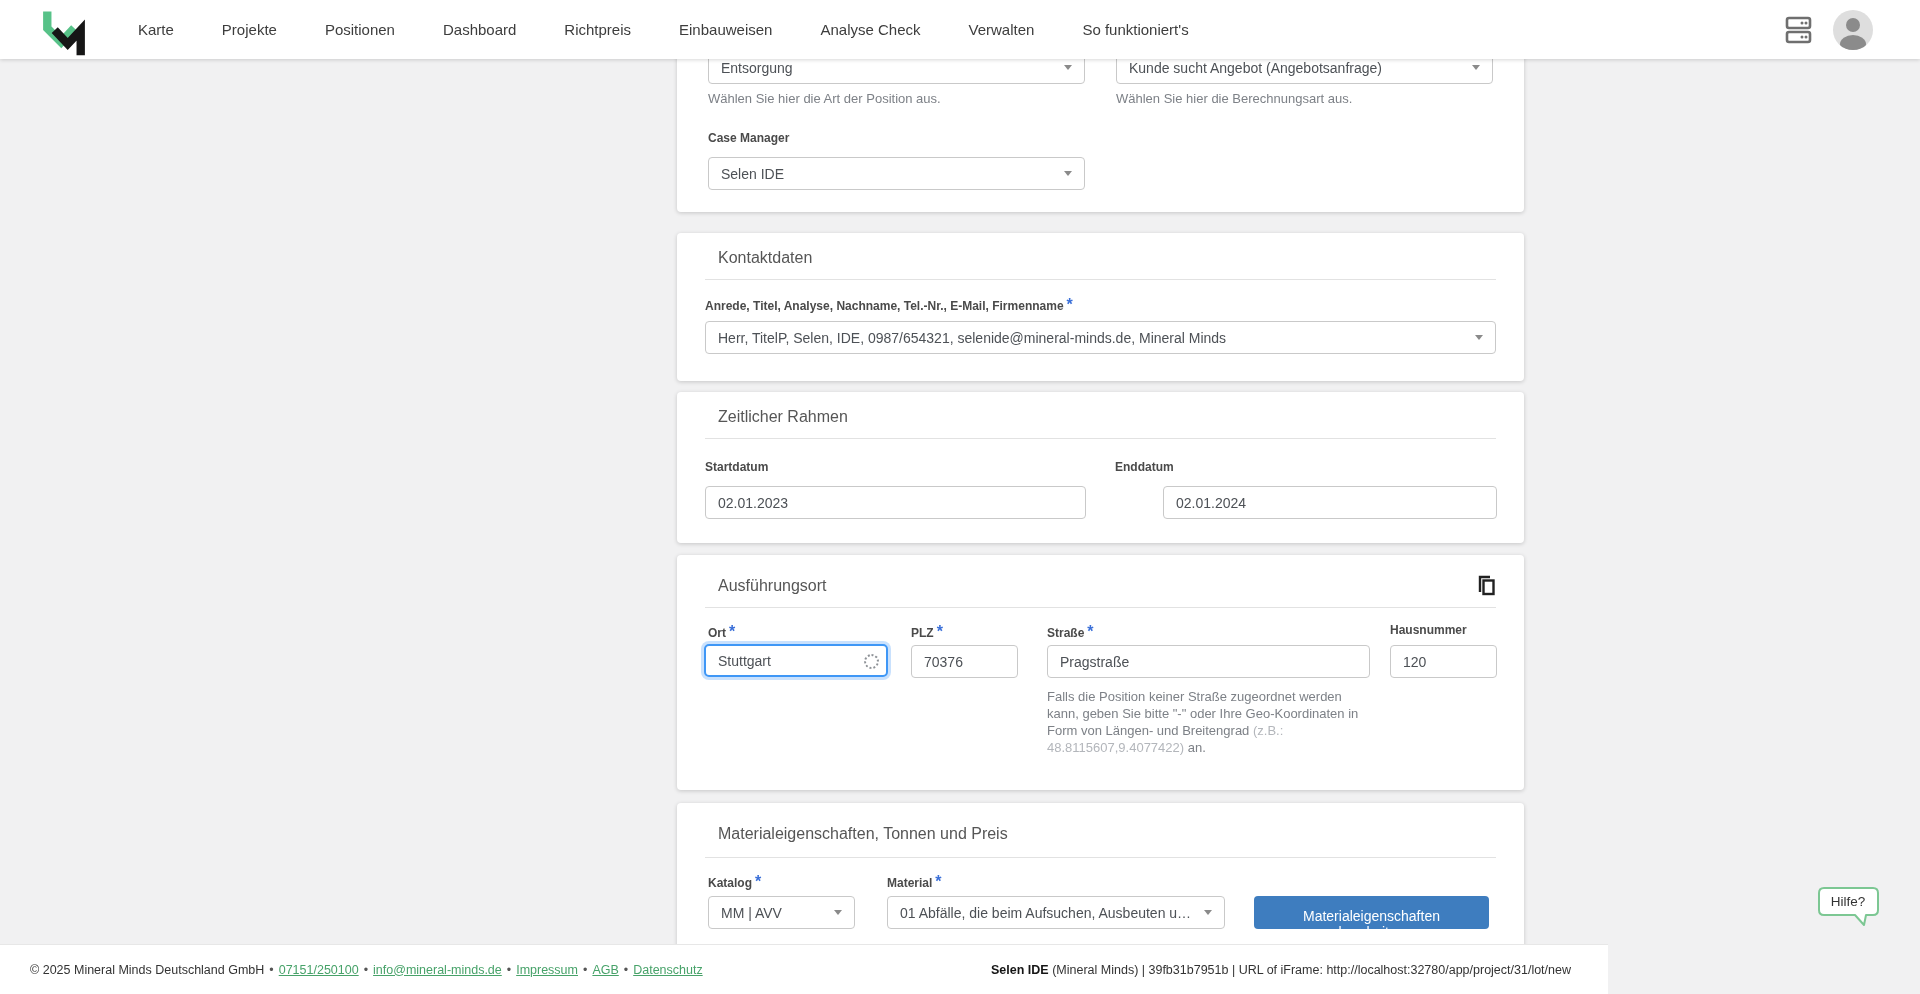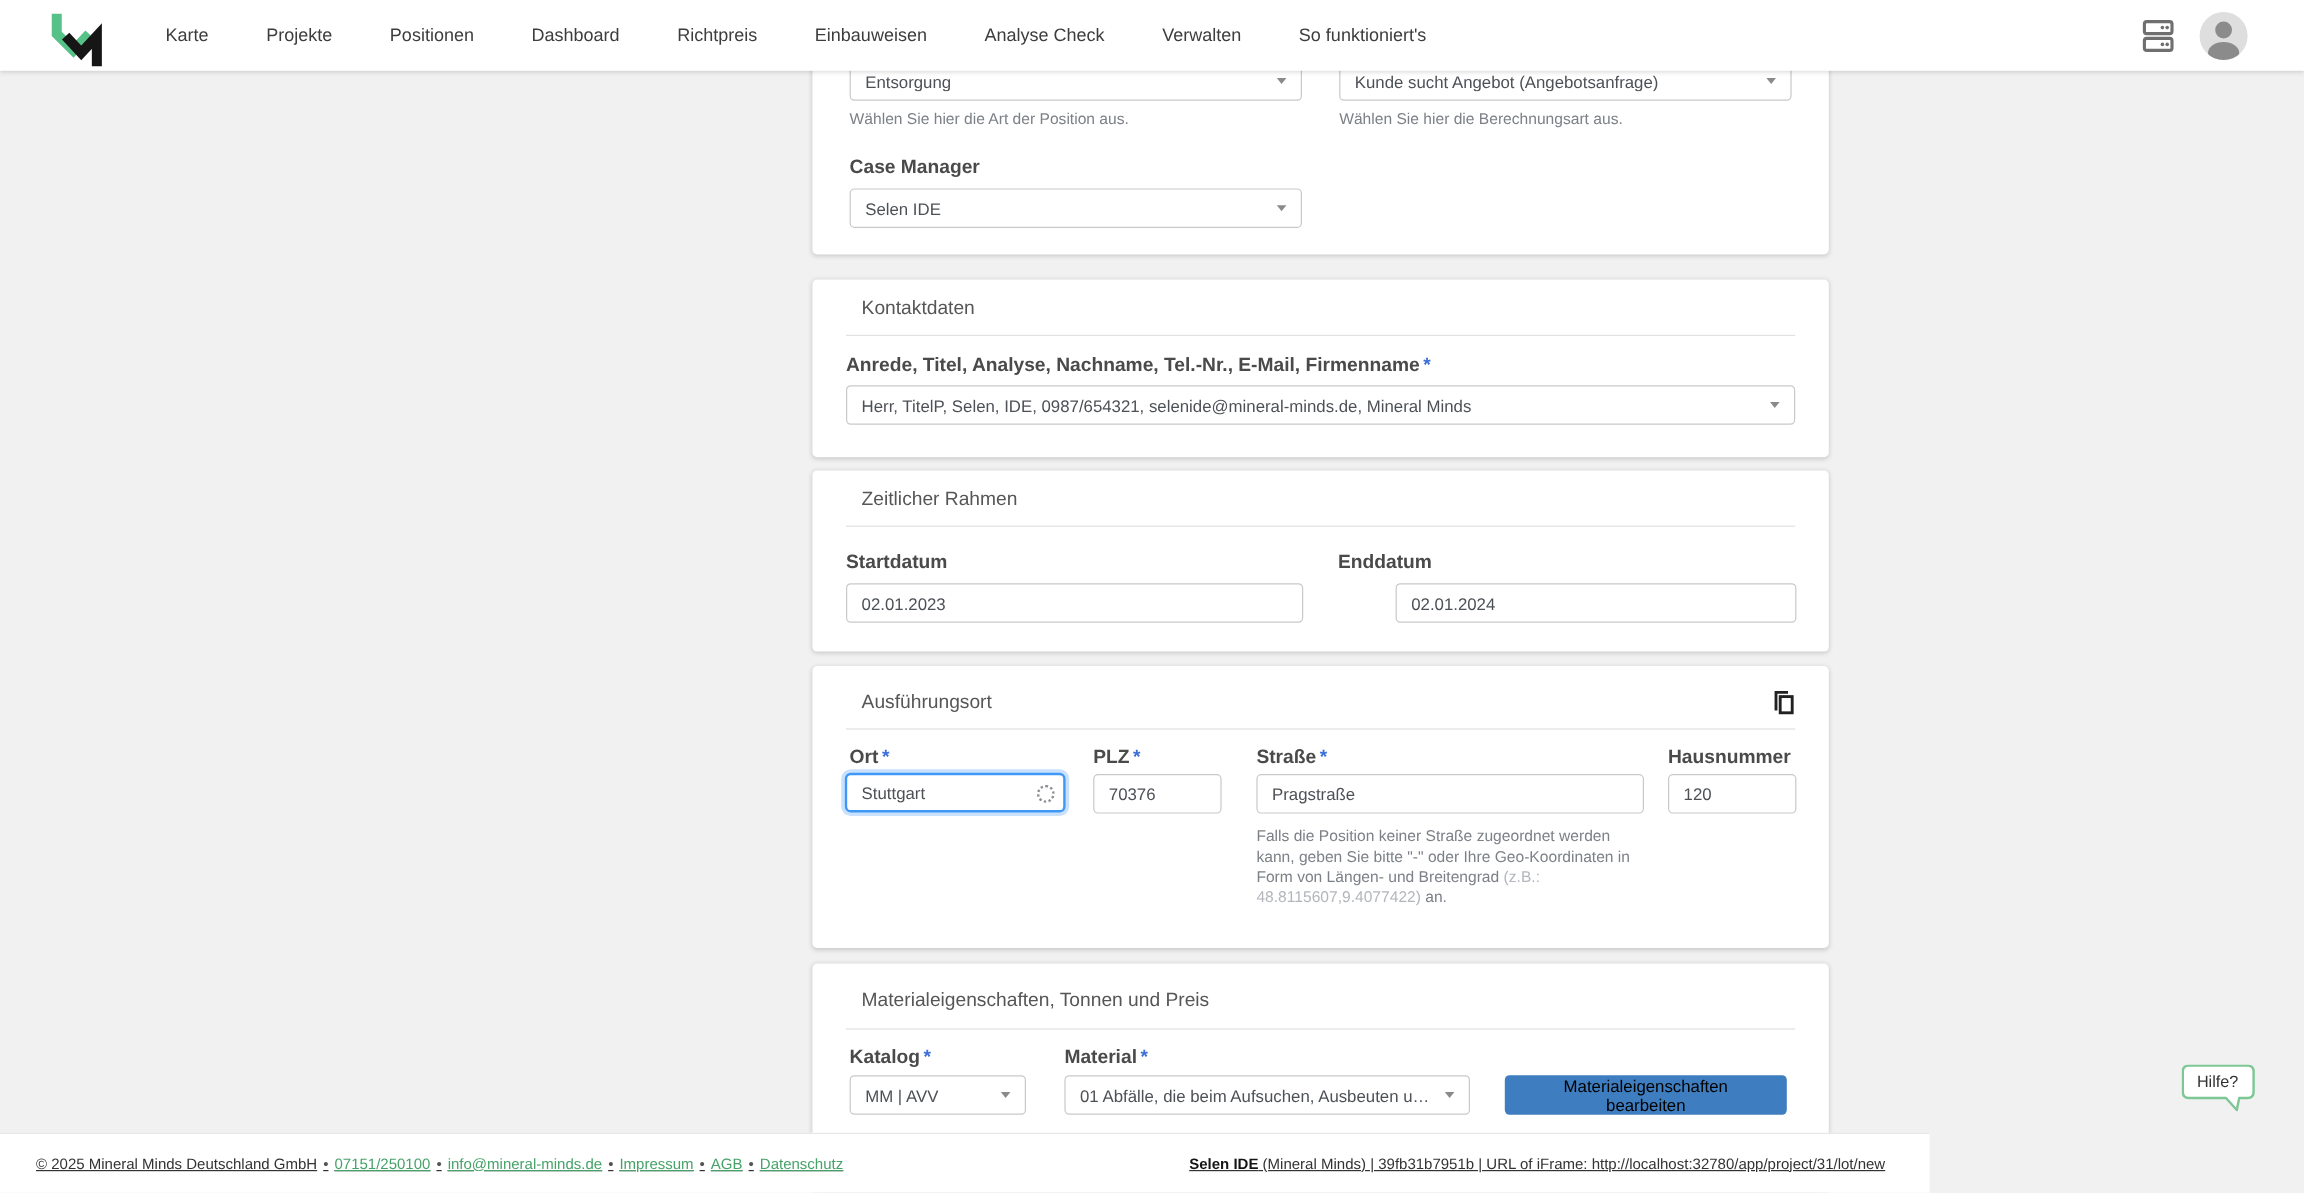--- a/index.html
+++ b/index.html
@@ -21,21 +21,21 @@
   .header-icons { position:absolute; right:47px; top:0; height:59px; display:flex; align-items:center; gap:20px; }
   .avatar { width:40px; height:40px; border-radius:50%; background:#dedede; display:flex; align-items:flex-end; justify-content:center; overflow:hidden; }
   
   .card {
     position:absolute; left:677px; width:847px; background:#fff;
     border-radius:4px; box-shadow:0 1px 4px rgba(0,0,0,.18); z-index:1;
   }
   .abs { position:absolute; }
   .card-title { font-size:16px; color:#565656;margin-left:13px; }
   .divider { position:absolute; left:28px; right:28px; height:1px; background:#e2e2e2; }
-  .field-label { font-size:16px; font-weight:700; color:#4a4a4a; white-space:nowrap; }
+  .field-label { font-size:12px; font-weight:700; color:#4a4a4a; white-space:nowrap; }
   .req { color:#3a6fd8; font-weight:700; margin-left:3px; }
   .helper { font-size:13px; color:#7d8187; line-height:17px; }
   .helper-light { color:#b3b6bb; }
   .control {
     height:33px; background:#fff; border:1px solid #c9c9c9; border-radius:4px;
     display:flex; align-items:center; padding:0 12px; font-size:14px; color:#4d5156;
     white-space:nowrap; overflow:hidden;
   }
   .select { justify-content:space-between; cursor:pointer; }
   .select .val { overflow:hidden; text-overflow:ellipsis; }
@@ -44,34 +44,34 @@
   .focused {
     border:2px solid #3f97f6 !important; border-radius:5px;
     box-shadow:0 0 0 3px rgba(77,157,248,.30);
   }
   .spinner {
     position:absolute; width:15px; height:15px; border:2px dotted #8d9196; border-radius:50%;
   }
   .copy-btn { cursor:pointer; }
   
   .btn-primary {
-    height:33px; border:none; border-radius:4px; background:#3e7dbf; color:#000000;
-    font-size:14px; font-family:"Liberation Sans", sans-serif; padding:0 18px; cursor:pointer;
+    height:33px; border:none; border-radius:4px; background:#3e7dbf; color:#ffffff;
+    font-size:14px; font-family:"Liberation Sans", sans-serif; padding:12px 18px; cursor:pointer;
   }
   
   .help-bubble { position:absolute; left:1818px; top:887px; z-index:30; cursor:pointer; }
   .help-bubble .txt {
     position:absolute; left:0; top:1px; width:60px; height:27px; display:flex;
     align-items:center; justify-content:center; font-size:13.5px; color:#333;
   }
   
   .footer {
     position:absolute; left:0; top:944px; width:1608px; height:50px; background:#fff;
     border-top:1px solid #e7e7e7; z-index:25; display:flex; align-items:center;
-    justify-content:space-between; padding:0 37px 0 30px; font-size:12.5px; color:#333;text-decoration:underline;
+    justify-content:space-between; padding:0 37px 0 30px; font-size:12.5px; color:#333;
   }
   .footer a { color:#47a269; text-decoration:underline; cursor:pointer; }
   .footer .sep { color:#555; margin:0 5px; }
   .footer-right .bold { font-weight:700; color:#151515; }
 </style>
 </head>
 <body>
 
 <div class="card" style="top:-60px; height:272px;">
   <div class="abs select control" style="left:439px; top:111px; width:377px;">

